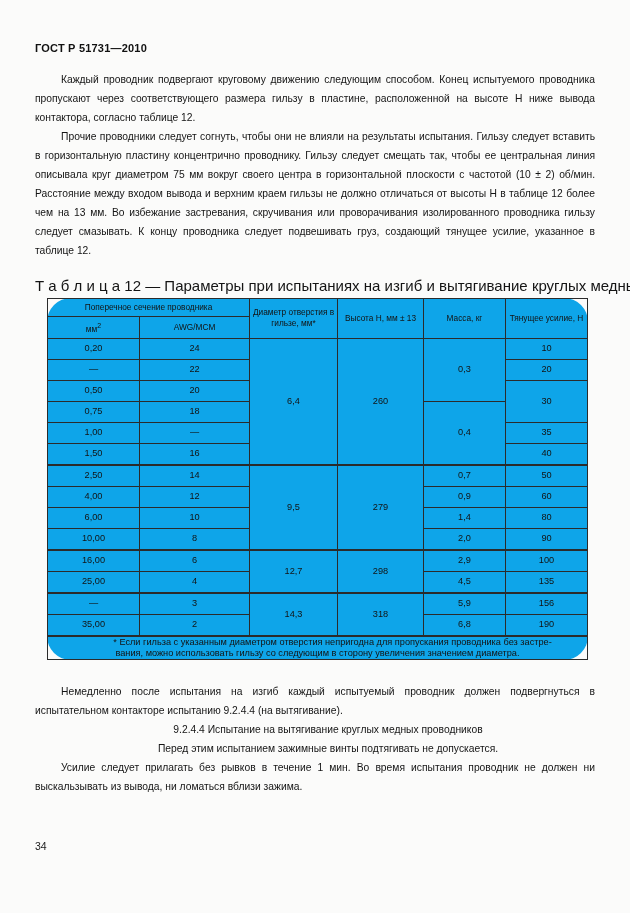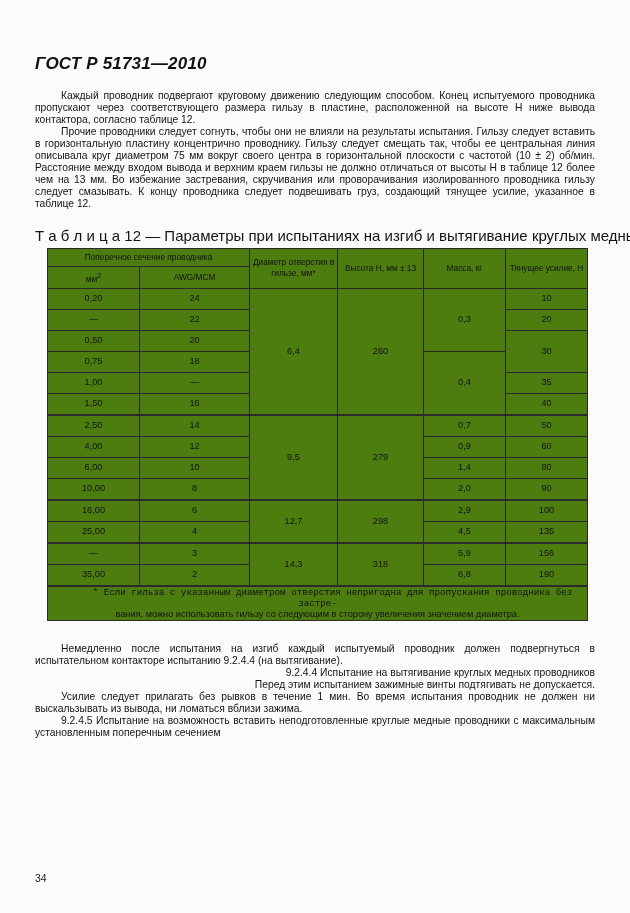--- a/index.html
+++ b/index.html
@@ -23,61 +23,61 @@
   }
   .page-inner {
     position: absolute;
     left: 35px;
     top: 0;
     width: 560px;
   }
 
   
   .doc-header {
-    font-size: 17px;
+    font-size: 11px;
     font-weight: bold;
     letter-spacing: 0.2px;
-    margin-top: 54px;
+    margin-top: 42px;
     color: #111;
-    font-style: italic;
   }
 
   
   .body-block {
     margin-top: 16px;
   }
   p.para {
     margin: 0;
     font-size: 10.3px;
-    line-height: 12px;
+    line-height: 19px;
     text-align: justify;
     text-indent: 26px;
     color: #141414;
     hyphens: manual;
   }
   p.para.clause {
-    text-align: right;
+    text-align: center;
   }
 
   
   .table-caption {
     font-size: 15px;
     line-height: 13px;
     margin: 19px 0 6px 0;
     color: #141414;
     white-space: nowrap;
   }
 
   
   table.gost {
     border-collapse: collapse;
     width: 540px;
     margin-left: 12px;
     table-layout: fixed;
-    background: #4d7c0f;
+    background: #0ea5e9;
+    border-radius: 24px;
   }
   table.gost th,
   table.gost td {
     border: 1px solid #2b2b2b;
     font-weight: normal;
     font-size: 9.2px;
     text-align: center;
     color: #131313;
     padding: 0;
   }
@@ -112,40 +112,39 @@
     line-height: 12px;
     padding: 4px 8px 5px 8px;
     vertical-align: top;
     height: auto;
   }
   td.footnote .fn-line {
     display: block;
   }
   td.footnote .fn-line.first {
     text-indent: 30px;
-    font-family: Liberation Mono, monospace;
   }
   .sup {
     font-size: 7px;
     vertical-align: super;
   }
 
   
   .after-table {
     margin-top: 22px;
   }
   .after-table p.para + p.para {
     margin-top: 0;
   }
 
   
   .page-number {
     position: absolute;
     left: 35px;
-    top: 872px;
+    top: 840px;
     font-size: 10.5px;
     color: #1a1a1a;
   }
 </style>
 </head>
 <body>
 
 <div class="page">
   <div class="page-inner">
 
@@ -291,19 +290,18 @@
         </tr>
 
       </tbody>
     </table>
 
     <div class="after-table">
       <p class="para">Немедленно после испытания на изгиб каждый испытуемый проводник должен подвергнуться в испытательном контакторе испытанию 9.2.4.4 (на вытягивание).</p>
       <p class="para clause">9.2.4.4  Испытание на вытягивание круглых медных проводников</p>
       <p class="para clause">Перед этим испытанием зажимные винты подтягивать не допускается.</p>
       <p class="para">Усилие следует прилагать без рывков в течение 1 мин. Во время испытания проводник не должен ни выскальзывать из вывода, ни ломаться вблизи зажима.</p>
-      <p class="para">9.2.4.5  Испытание на возможность вставить неподготовленные круглые медные проводники с максимальным установленным поперечным сечением</p>
     </div>
 
   </div>
 
   <div class="page-number">34</div>
 </div>
 
 </body></html>

